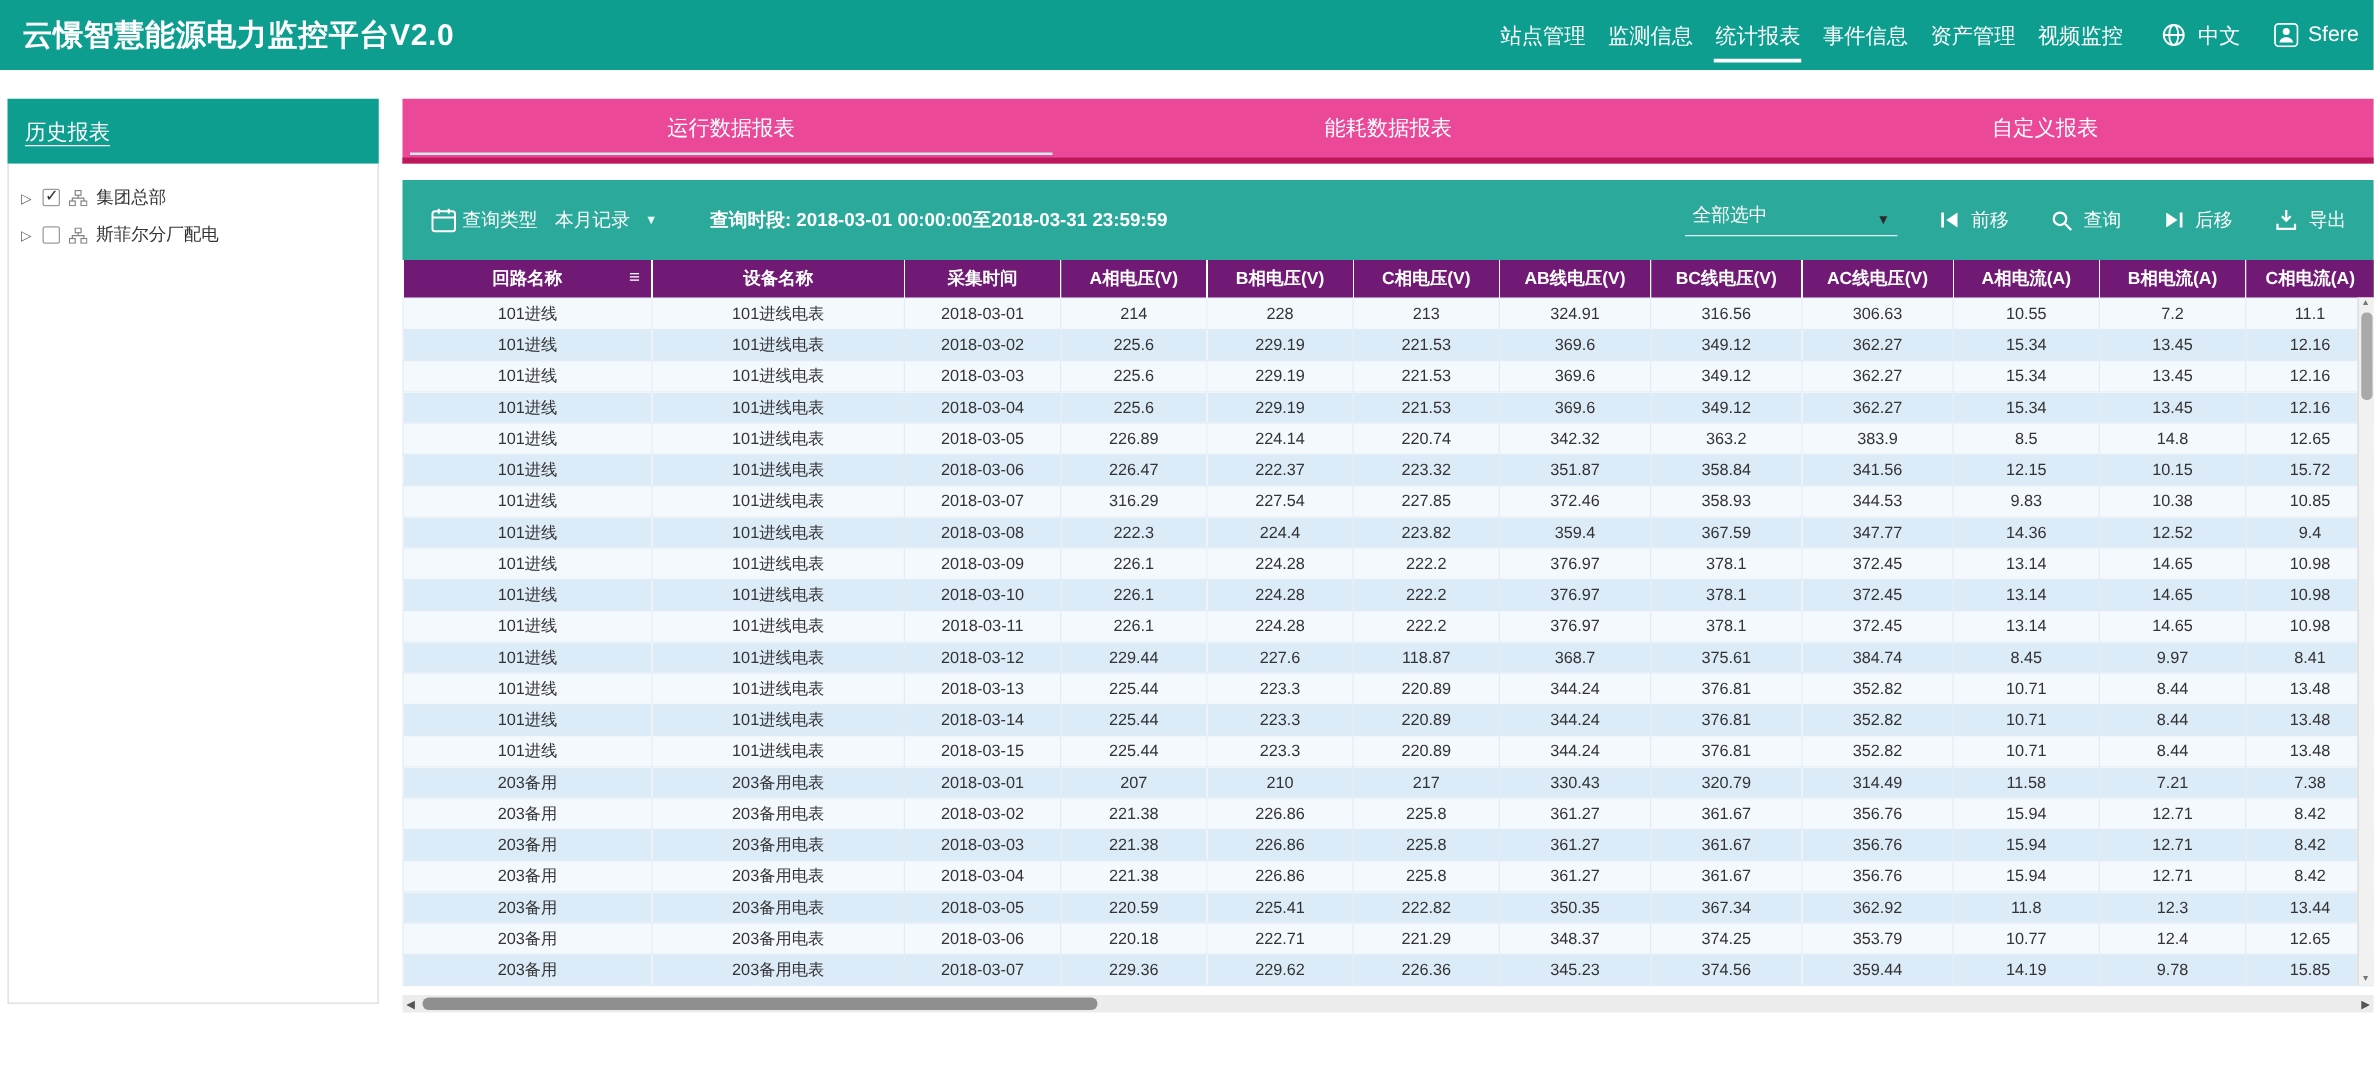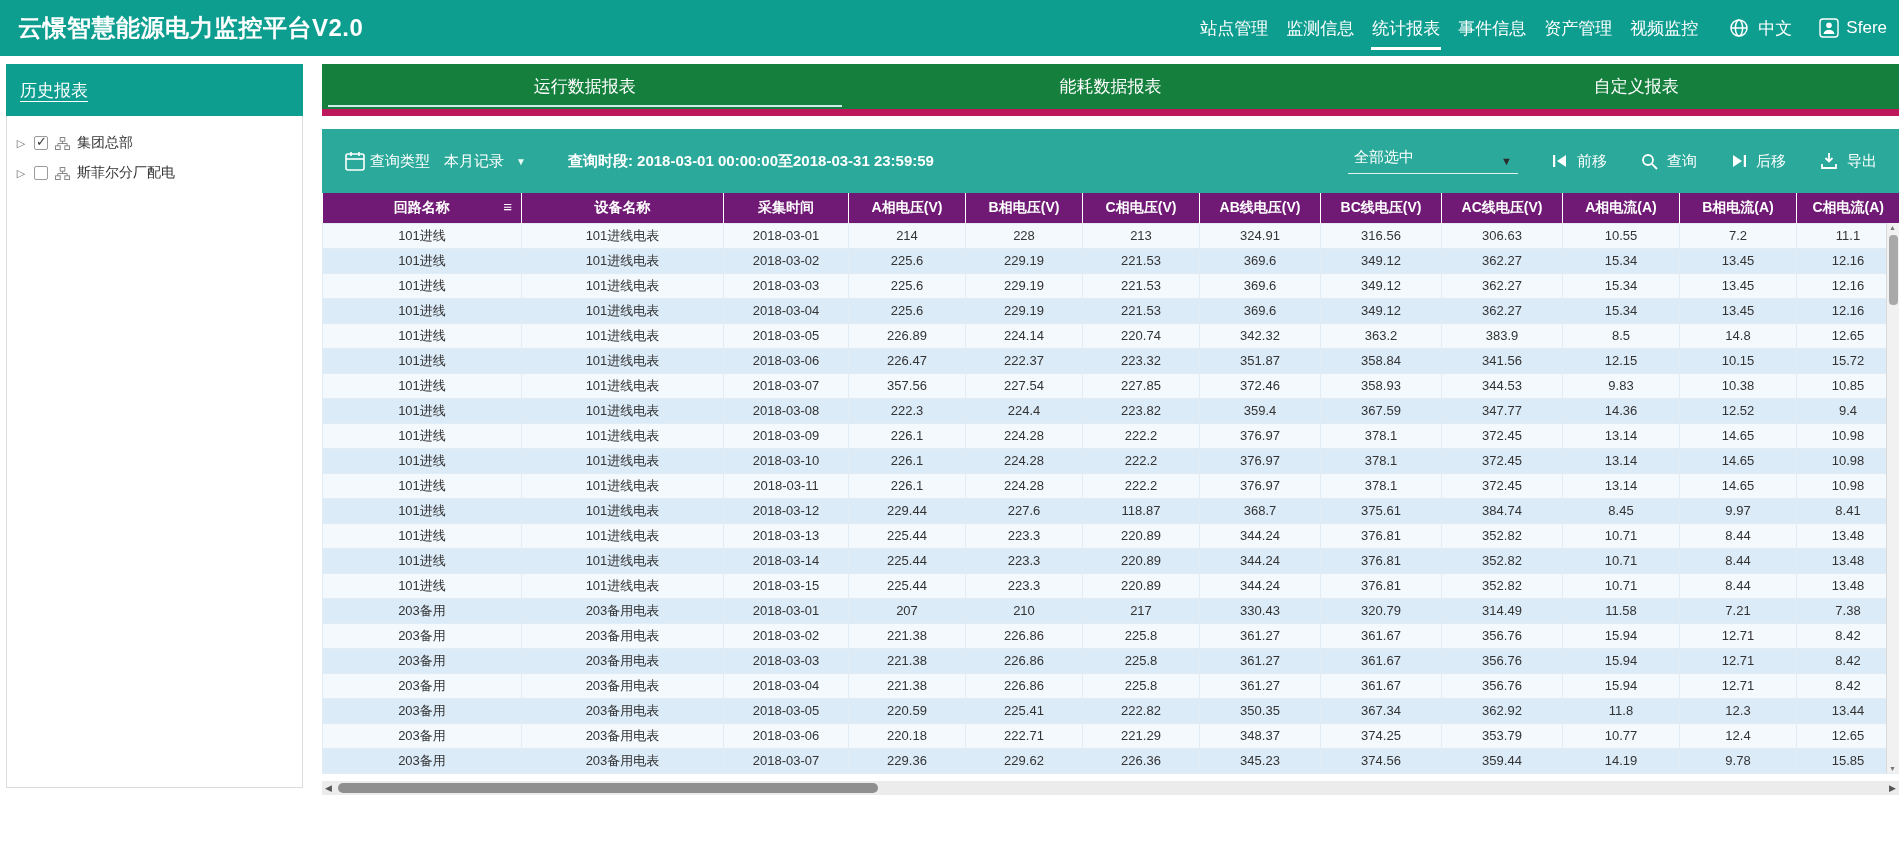--- a/index.html
+++ b/index.html
@@ -10,35 +10,35 @@
 .topbar{height:56px;background:#0d9e90;color:#fff;display:flex;align-items:center;padding:0 12px 0 18px}
 .app-title{font-size:24px;font-weight:bold;white-space:nowrap;letter-spacing:.5px}
 .topnav{margin-left:auto;display:flex;align-items:center;gap:16px;font-size:17px;white-space:nowrap}
 .nav-item{cursor:pointer;position:relative;padding:4px 1px}
 .nav-item.active::after{content:"";position:absolute;left:0;right:0;bottom:-6px;height:3px;background:#fff}
 .top-icons{display:flex;align-items:center;margin-left:30px;gap:9px;font-size:17px;white-space:nowrap}
 .iconbtn{display:flex;align-items:center;cursor:pointer}
 .user-group{display:flex;align-items:center;gap:7px;margin-left:18px;cursor:pointer;overflow:hidden}
 
 
-.content{display:flex;padding-top:8px;align-items:flex-start}
+.content{display:flex;padding-top:23px;align-items:flex-start}
 .sidebar{width:297px;margin-left:6px;flex:none}
 .sidebar-header{height:52px;background:#0d9e90;color:#fff;display:flex;align-items:center;padding-left:14px;font-size:17px}
 .sidebar-header span{text-decoration:underline;text-underline-offset:5px}
 .tree-panel{height:672px;border:1px solid #dcdcdc;border-top:none;background:#fff;padding:12px 8px}
 .tree-item{display:flex;align-items:center;height:30px;gap:7px;font-size:14px;color:#333;cursor:pointer}
 .caret{color:#666;font-size:11px;width:12px;flex:none;text-align:center}
 .cbx{width:14px;height:14px;border:1px solid #9b9b9b;border-radius:2px;background:#fff;flex:none;position:relative}
 .cbx.checked::after{content:"✓";position:absolute;left:1px;top:-3px;font-size:13px;color:#333}
 .node-icon{display:flex;align-items:center}
 
 .main{flex:1;margin-left:19px;min-width:0}
 
 
-.tabbar{height:52px;background:#15803d;display:flex;border-bottom:7px solid #be185d}
+.tabbar{height:52px;background:#ec4899;display:flex;border-bottom:5px solid #be185d}
 .tab{flex:1;display:flex;align-items:center;justify-content:center;color:#fff;font-size:17px;cursor:pointer;position:relative}
 .tab.active::after{content:"";position:absolute;left:6px;right:6px;bottom:2px;height:2px;background:#cdeeea}
 .gap{height:13px;background:#fff}
 
 
 .toolbar{height:64px;background:#2ba99b;color:#fff;display:flex;align-items:center;padding:0 22px;font-size:15px;white-space:nowrap}
 .tb-label{margin-left:4px}
 .tb-select{margin-left:14px;display:flex;align-items:center;gap:12px;cursor:pointer}
 .tb-caret{font-size:10px;color:#eafaf7}
 .period{margin-left:42px;font-weight:bold}
@@ -325,21 +325,21 @@
                 <td>358.84</td>
                 <td>341.56</td>
                 <td>12.15</td>
                 <td>10.15</td>
                 <td>15.72</td>
               </tr>
               <tr class="odd">
                 <td>101进线</td>
                 <td>101进线电表</td>
                 <td>2018-03-07</td>
-                <td>357.56</td>
+                <td>316.29</td>
                 <td>227.54</td>
                 <td>227.85</td>
                 <td>372.46</td>
                 <td>358.93</td>
                 <td>344.53</td>
                 <td>9.83</td>
                 <td>10.38</td>
                 <td>10.85</td>
               </tr>
               <tr class="even">

